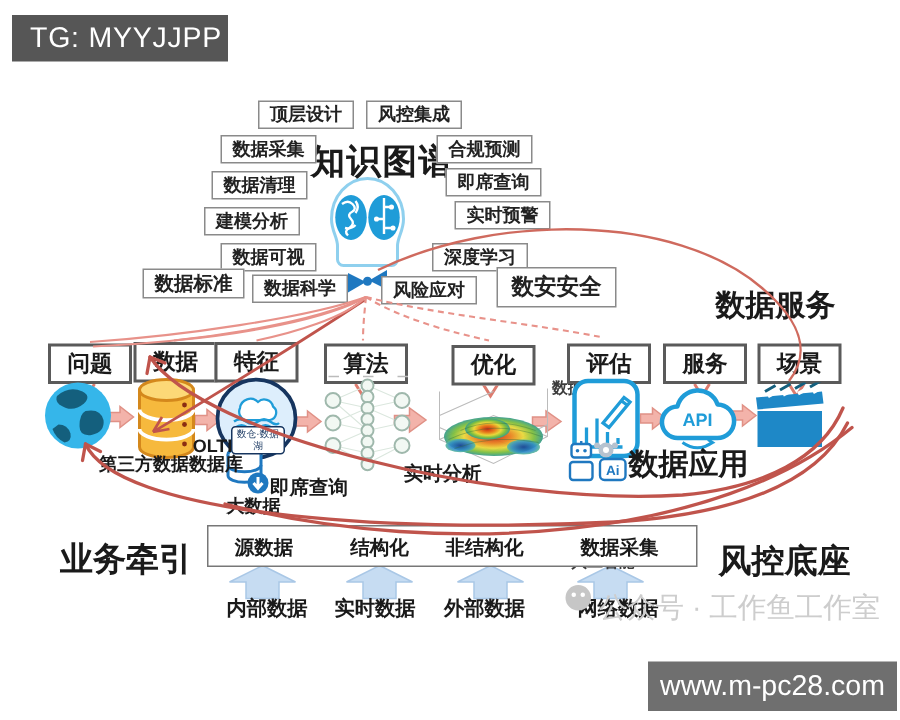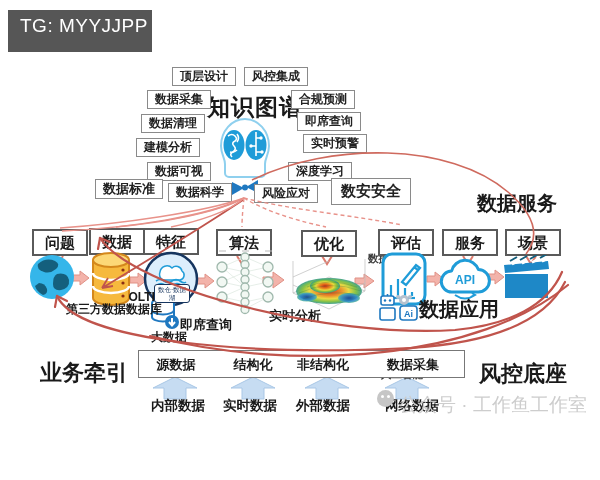--- a/index.html
+++ b/index.html
@@ -2,21 +2,21 @@
 <html><head>
 <meta charset="utf-8">
 <style>
   html,body{margin:0;padding:0;background:#fff;}
   #canvas{position:relative;width:600px;height:480px;background:#fff;overflow:hidden;
           font-family:"Liberation Sans","DejaVu Sans",sans-serif;color:#1a1a1a;}
   .abs{position:absolute;}
   svg.layer{position:absolute;left:0;top:0;pointer-events:none;}
   .under{z-index:1;} .content{z-index:2;} .over{z-index:3;pointer-events:none;}
 
-  .tg-badge{left:8px;top:10px;width:132px;height:42px;background:#565656;color:#fff;
+  .tg-badge{left:8px;top:10px;width:132px;height:31px;background:#565656;color:#fff;
             font-size:19px;line-height:31px;padding-left:12px;letter-spacing:.5px;z-index:4;}
   .kg-title{left:207px;top:92px;font-size:23px;font-weight:600;letter-spacing:1px;}
   .kg-box{background:#fff;border:1.5px solid #8a8a8a;padding:0 7px;font-size:12px;
           font-weight:600;white-space:nowrap;color:#222;}
   .kg-md{font-size:13px;} .kg-lg{font-size:15px;padding:3px 9px;}
 
   .stage{width:52px;height:23px;background:#fff;border:2px solid #5a5a5a;text-align:center;
          line-height:23px;font-size:15px;font-weight:600;white-space:nowrap;}
 
   .big-label{font-size:20px;font-weight:600;white-space:nowrap;}
@@ -295,14 +295,15 @@
       <path d="M244 198 C 218 213, 160 223, 116 227"></path>
       <path d="M244 198 C 230 212, 195 222, 171 227"></path>
       <path d="M244 198 C 243 208, 242 217, 242 227" stroke-dasharray="4 3"></path>
       <path d="M244 198 C 268 213, 303 222, 326 227" stroke-dasharray="4 3"></path>
       <path d="M244 198 C 292 210, 358 216, 402 225" stroke-dasharray="4 3"></path>
     </g>
   </svg>
 
   <div class="abs wm-circle"></div>
   <div class="abs wm-wechat">公众号 · 工作鱼工作室</div>
+  <div class="abs url-box">www.m-pc28.com</div>
 
 </div>
 
 </body></html>

